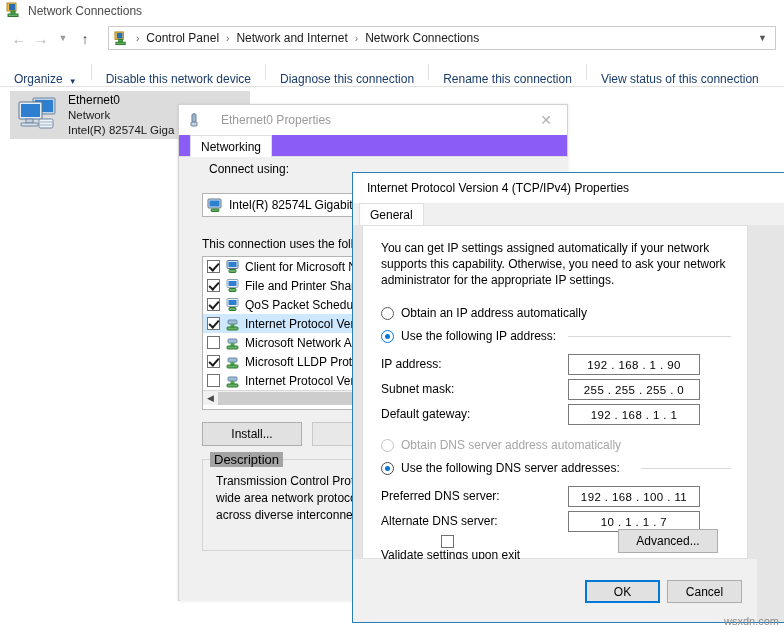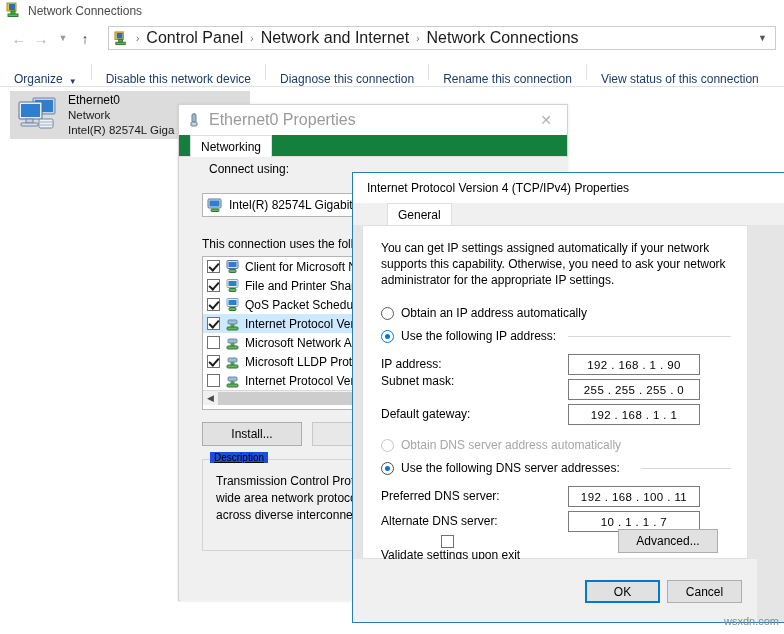--- a/index.html
+++ b/index.html
@@ -44,21 +44,21 @@
   .navbtn.drop { color: #9a9a9a; font-size: 9px; }
   #nav-back { margin-left: 8px; }
   .addrbox {
     position: absolute; left: 108px; top: 26px;
     width: 668px; height: 24px;
     border: 1px solid #cccccc;
     background: #ffffff;
     display: flex; align-items: center;
   }
   .crumb {
-    font-size: 16px; color: #1a1a1a; padding: 0 2px;
+    font-size: 12px; color: #1a1a1a; padding: 0 2px;
     white-space: nowrap;
   }
   .crumb-sep {
     color: #6d6d6d; font-size: 10px; padding: 0 5px; user-select: none;
   }
   .addr-icon { margin-left: 5px; margin-right: 2px; display:flex; }
   .addr-drop {
     margin-left: auto; margin-right: 8px; color: #555; font-size: 9px;
   }
 
@@ -92,31 +92,31 @@
   .conn-name { font-size: 12px; color: #000; font-weight: normal; }
   .conn-sub { font-size: 11.5px; color: #1a1a1a; }
 
   
   .dialog { position: absolute; background: #f0f0f0; }
   .dlg-title {
     height: 30px; display: flex; align-items: center;
     background: #ffffff;
   }
   .dlg-title-text {
-    font-size: 16px; margin-left: 8px; white-space: nowrap;
+    font-size: 12px; margin-left: 20px; white-space: nowrap;
   }
   .dlg-close {
     margin-left: auto; width: 42px; height: 29px;
     display: flex; align-items: center; justify-content: center;
     font-size: 14px; color: #4a4a4a;
   }
   .tabstrip {
     height: 22px; position: relative;
     border-bottom: 1px solid #dfdfdf;
-    background: #15803d;
+    background: #8b5cf6;
   }
   .tab {
     position: absolute; left: 11px; top: 0;
     height: 22px; padding: 0 10px;
     display: flex; align-items: center;
     font-size: 12px;
     border: 1px solid #dfdfdf; border-bottom: none;
     background: #ffffff;
   }
 
@@ -171,22 +171,22 @@
   .btn {
     border: 1px solid #adadad; background: #e1e1e1;
     height: 24px; display: flex; align-items: center;
     justify-content: center; font-size: 12px; color: #000;
   }
   .btn.dis { color: #a0a0a0; background: #e8e8e8; border-color: #c8c8c8;}
   .group {
     border: 1px solid #d4d4d4; position: absolute;
   }
   .group-lbl {
-    position: absolute; background: #1d4ed8;
-    font-size: 10px; padding: 0 4px; text-decoration: underline;
+    position: absolute; background: #a3a3a3;
+    font-size: 13px; padding: 0 4px;
   }
 
   
   #ip-dialog {
     left: 352px; top: 172px; width: 488px; height: 451px;
     border: 1px solid #2a7cb5;
     background: #e5e5e5;
   }
   #ip-dialog .dlg-title-text { color: #000000; font-size: 12px; }
   .ip-panel {
@@ -461,41 +461,41 @@
   </div>
 </div>
 
 <div class="dialog" id="ip-dialog">
   <div class="dlg-title">
     <span class="dlg-title-text" style="margin-left:14px;">Internet Protocol Version 4 (TCP/IPv4) Properties</span>
     <span class="dlg-close">✕</span>
   </div>
 
   <div class="tabstrip" style="background:#f0f0f0;border-bottom:none;">
-    <div class="tab" style="left:34px;border-color:#dfdfdf;">General</div>
+    <div class="tab" style="left:6px;border-color:#dfdfdf;">General</div>
   </div>
 
   <div class="ip-panel">
     <div class="ip-desc">You can get IP settings assigned automatically if your network supports this capability. Otherwise, you need to ask your network administrator for the appropriate IP settings.</div>
 
     <div class="optrow" style="position:absolute;left:18px;top:80px;">
       <span class="radio"></span>
       <span>Obtain an IP address automatically</span>
     </div>
 
     <div class="optrow" style="position:absolute;left:18px;top:103px;">
       <span class="radio on"></span>
       <span>Use the following IP address:</span>
     </div>
     <div class="grouprule" style="left:205px;top:110px;width:163px;"></div>
 
     <div id="ip-fields">
         <div class="fieldlabel" style="position: absolute; left: 18px; top: 131px; white-space: nowrap;">IP address:</div>
         <div class="ipbox" style="position: absolute; left: 205px; top: 128px;">192 . 168 .   1  .  90</div>
-        <div class="fieldlabel" style="position: absolute; left: 18px; top: 148px; white-space: nowrap;">Subnet mask:</div>
+        <div class="fieldlabel" style="position: absolute; left: 18px; top: 156px; white-space: nowrap;">Subnet mask:</div>
         <div class="ipbox" style="position: absolute; left: 205px; top: 153px;">255 . 255 . 255 .   0</div>
         <div class="fieldlabel" style="position: absolute; left: 18px; top: 181px; white-space: nowrap;">Default gateway:</div>
         <div class="ipbox" style="position: absolute; left: 205px; top: 178px;">192 . 168 .   1  .   1</div>
       </div>
 
     <div class="optrow dim" style="position:absolute;left:18px;top:212px;">
       <span class="radio dim"></span>
       <span>Obtain DNS server address automatically</span>
     </div>
 

